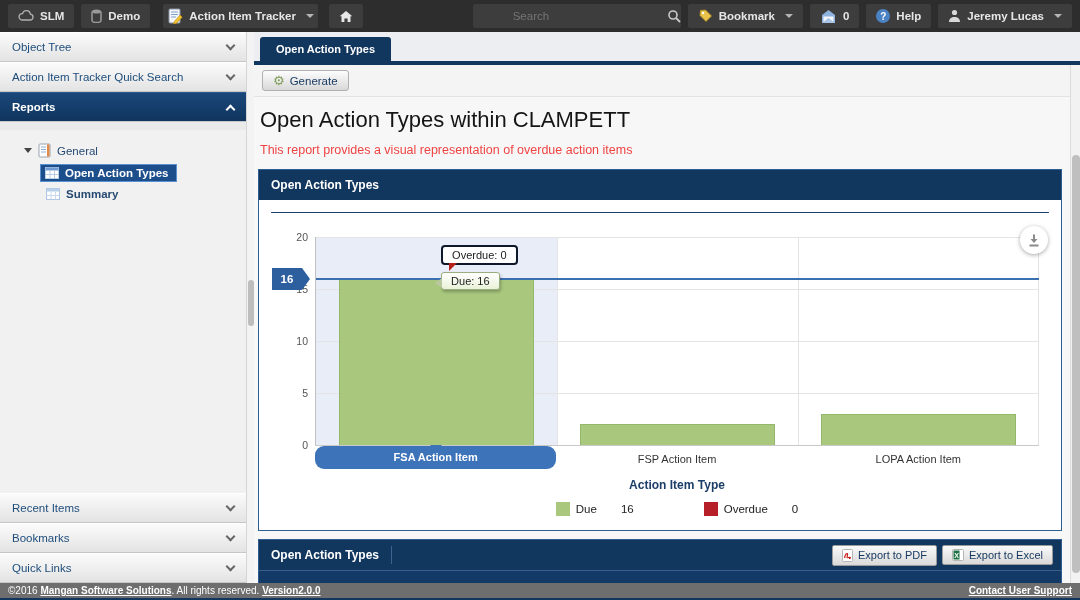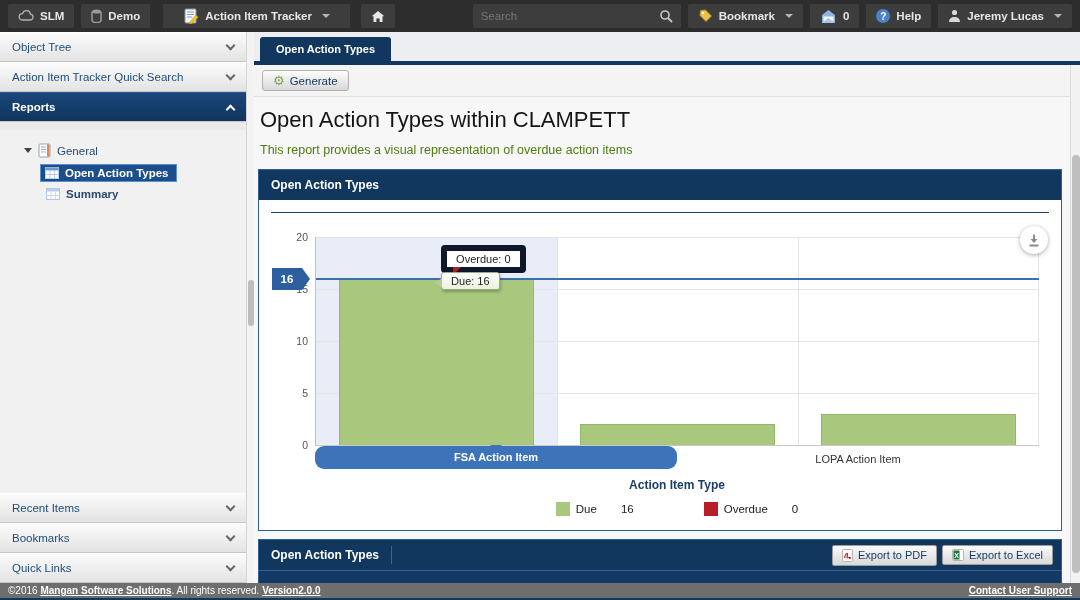--- a/index.html
+++ b/index.html
@@ -5,26 +5,26 @@
   * { margin:0; padding:0; box-sizing:border-box; }
   body { font-family:"Liberation Sans","DejaVu Sans",sans-serif; background:#555; }
   .page { width:1080px; height:600px; position:relative; overflow:hidden; background:#f7f7f7;
           font-family:"Liberation Sans","DejaVu Sans",sans-serif; }
 
   
   .topbar { height:32px; background:#2d2d2d; display:flex; align-items:center; padding:0 8px; gap:7px;
             color:#e6e6e6; font-size:11.5px; font-weight:bold; }
   .tb-btn { background:#3d3d3d; border-radius:2px; height:24px; display:flex; align-items:center;
             padding:0 10px; gap:6px; cursor:default; white-space:nowrap; }
-  .tb-app { padding:0 20px; }
+  .tb-app { padding:0 4px; }
   .tb-spacer { flex:1; }
   .caret { width:0; height:0; border:4px solid transparent; border-top-color:#b5b5b5; margin-top:4px; margin-left:4px; }
   .tb-search { background:#3d3d3d; border-radius:2px; height:24px; width:208px; display:flex; align-items:center; padding:0 8px; }
   .tb-search input { flex:1; background:transparent; border:none; outline:none; color:#bdbdbd; font-size:11.5px;
-                     font-family:"Liberation Sans","DejaVu Sans",sans-serif; }
+                     font-family:"Liberation Sans","DejaVu Sans",sans-serif;margin-left:32px; }
   .help-circ { width:14px; height:14px; border-radius:50%; background:#4b82c4; color:#fff; font-size:10px;
                display:flex; align-items:center; justify-content:center; font-weight:bold; }
 
   
   .app-body { display:flex; height:551px; }
 
   
   .sidebar { width:246px; background:#eaeaea; display:flex; flex-direction:column; font-size:11.5px; }
   .side-hdr { height:30px; flex:0 0 30px; background:linear-gradient(#fbfbfb,#e3e3e3);
               border-bottom:1px solid #c6c6c6; border-top:1px solid #fff;
@@ -49,21 +49,21 @@
   .main { flex:1; position:relative; background:#f7f7f7; overflow:hidden; }
   .tabstrip { background:#eceef2; padding:5px 0 0 6px; border-bottom:4px solid #12375f; display:flex; }
   .tab.active { background:#12375f; color:#fff; font-size:11px; font-weight:bold; padding:6px 16px;
                 border-radius:3px 3px 0 0; cursor:default; }
   .toolbar { background:#f4f4f4; border-bottom:1px solid #e2e2e2; padding:5px 8px; }
   .btn-generate { display:inline-flex; align-items:center; gap:5px; background:linear-gradient(#fdfdfd,#d8d8d8);
                   border:1px solid #b0b0b0; border-radius:3px; color:#14375e; font-size:11.5px;
                   padding:3px 10px; cursor:default; }
   .gear-ico { color:#7f9e5a; font-size:13px; line-height:13px; }
   .page-title { font-size:22px; color:#151515; font-weight:400; margin:10px 0 2px 6px; }
-  .page-sub { font-size:12.5px; color:#4d7c0f; margin:10px 0 12px 6px; }
+  .page-sub { font-size:12.5px; color:#ef4444; margin:10px 0 12px 6px; }
 
   
   .chart-panel { margin:0 18px 8px 4px; border:1px solid #2f5e92; background:#fff; }
   .panel-hdr { background:#12375f; color:#fff; font-weight:bold; font-size:12px; height:30px;
                display:flex; align-items:center; padding:0 12px; }
   .chart-body { padding:6px 10px 10px; }
   .title-rule { height:1px; background:#1c3f6b; margin:6px 2px 0 2px; }
   .plot { position:relative; height:209px; margin:24px 12px 0 46px;
           border-left:1px solid #c0c0c0; border-bottom:1px solid #c9c9c9; background:#fff; }
   .ylab { position:absolute; left:-38px; width:30px; text-align:right; font-size:10.5px; color:#555;
@@ -72,21 +72,21 @@
   .grid-v { position:absolute; top:0; bottom:0; width:1px; background:#e4e4e4; z-index:1; }
   .band { position:absolute; left:0; top:0; bottom:0; width:33.333%; background:#e9edf7; z-index:0; }
   .bar { position:absolute; bottom:0; width:27%; background:#a9c87e; border:1px solid #93b76b; border-bottom:none; z-index:2; cursor:default; }
   .bar.b0 { left:3.2%; } .bar.b1 { left:36.5%; } .bar.b2 { left:69.8%; }
   .plotline { position:absolute; top:calc(20% - 1px); left:0; right:0; height:2px; background:#3a6fb0; z-index:3; }
   .axis-marker { position:absolute; top:calc(20% - 11px); left:-44px; width:30px; height:22px; background:#2d5f9e;
                  color:#fff; font-weight:bold; font-size:11.5px; display:flex; align-items:center; justify-content:center; z-index:6; }
   .axis-marker::after { content:""; position:absolute; right:-8px; top:0; width:0; height:0;
                  border-top:11px solid transparent; border-bottom:11px solid transparent; border-left:8px solid #2d5f9e; }
   .tip { position:absolute; font-size:11px; color:#222; padding:2px 9px; white-space:nowrap; z-index:7; }
-  .tip-overdue { left:17.3%; top:8px; background:#fff; border:6px solid #0f172a; border-radius:4px; }
+  .tip-overdue { left:17.3%; top:8px; background:#fff; border:2px solid #0f172a; border-radius:4px; }
   .tip-overdue::after { content:""; position:absolute; left:6px; bottom:-8px; width:0; height:0;
                  border-top:8px solid #b5201a; border-right:8px solid transparent; }
   .tip-due { left:17.3%; top:35px; background:linear-gradient(#ffffff,#e9f2d9); border:1px solid #9aad7f;
              border-radius:3px; box-shadow:1px 2px 3px rgba(0,0,0,.25); }
   .tip-due::before { content:""; position:absolute; left:-7px; top:5px; width:0; height:0;
              border-top:5px solid transparent; border-bottom:5px solid transparent; border-right:7px solid #b9c8a0; }
   .dl-btn { position:absolute; top:-11px; right:-9px; width:28px; height:28px; border-radius:50%;
             background:#fff; box-shadow:0 1px 4px rgba(0,0,0,.35); display:flex; align-items:center; justify-content:center;
             z-index:8; cursor:default; }
   .cat-row { display:flex; margin:0 12px 0 46px; height:26px; }
@@ -351,20 +351,21 @@
                     <path d="M6 0.5 v6" stroke="#8a8a8a" stroke-width="2"></path>
                     <path d="M2.5 5 L6 9 L9.5 5 z" fill="#8a8a8a"></path>
                     <rect x="1.5" y="10.5" width="9" height="2" fill="#8a8a8a"></rect>
                   </svg>
               </span>
             </div>
           </div>
 
           <div class="cat-row">
             <div class="cat selected">FSA Action Item</div>
+            <div class="cat">FSP Action Item</div>
             <div class="cat">LOPA Action Item</div>
           </div>
 
           <div class="axis-title">Action Item Type</div>
 
           <div class="legend">
             <div class="legend-item">
               <span class="swatch" style="background: rgb(169, 200, 126);"></span>
               <span>Due</span>
               <span class="legend-val">16</span>

